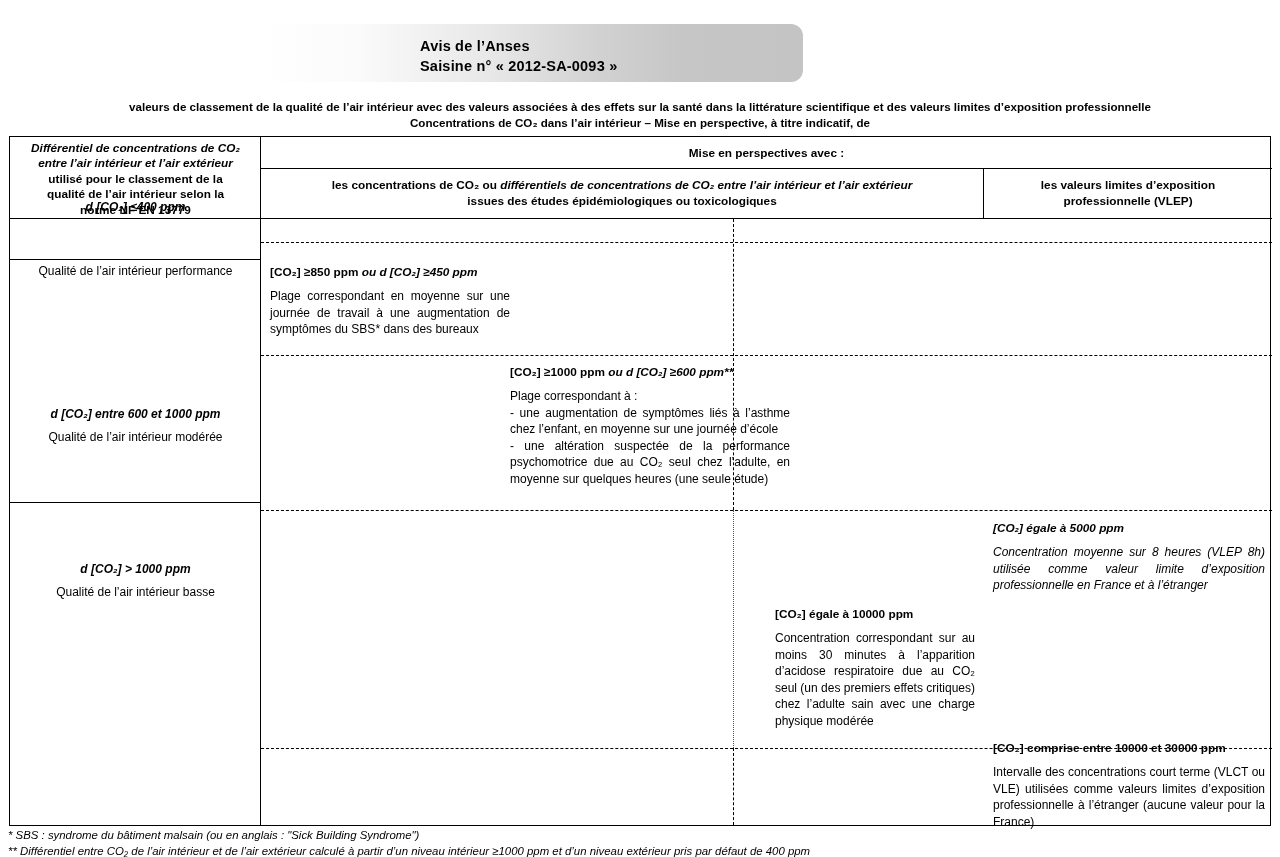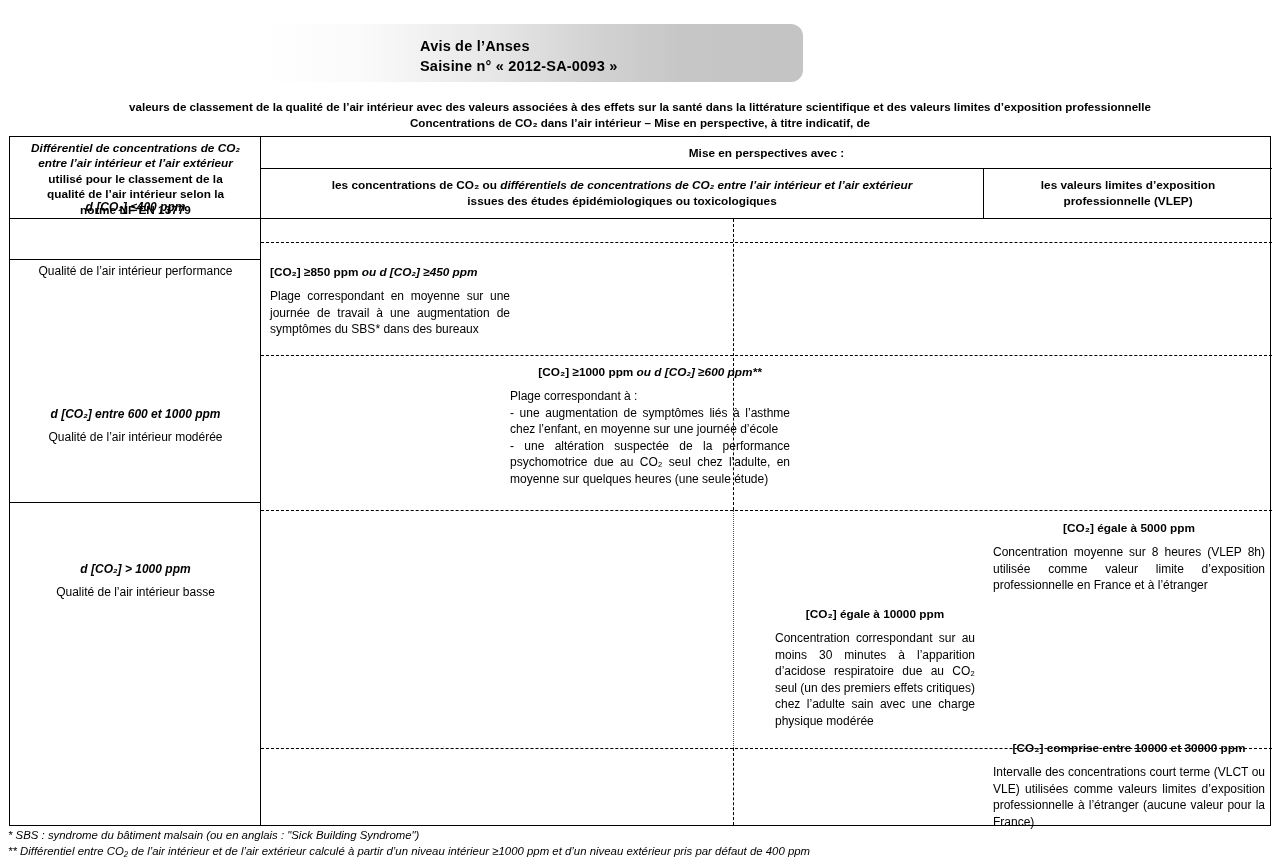--- a/index.html
+++ b/index.html
@@ -129,21 +129,21 @@
   .hsep {
     position: absolute;
     border-top: 1.4px dashed #000;
     height: 0;
   }
 
   
   .blk { position: absolute; box-sizing: border-box; }
   .blk-title {
     font-size: 11.8px; font-weight: bold;
-    text-align: center; margin-bottom: 8px;
+    text-align: left; margin-bottom: 8px;
     line-height: 15px;
   }
   .blk-title.left-al { text-align: left; }
   .blk-body {
     font-size: 12px; line-height: 16.6px;
     text-align: justify;
   }
   i.it { font-style: italic; }
 
   
@@ -230,21 +230,21 @@
     <div class="blk-body" style="white-space:pre-line">Plage correspondant à :
 - une augmentation de symptômes liés à l’asthme chez l’enfant, en moyenne sur une journée d’école
 - une altération suspectée de la performance psychomotrice due au CO₂ seul chez l’adulte, en moyenne sur quelques heures (une seule étude)</div>
   </div>
 
   <div class="blk" style="left:765px; top:470px; width:200px;">
     <div class="blk-title"><span>[CO₂] égale à 10000 ppm</span></div>
     <div class="blk-body">Concentration correspondant sur au moins 30 minutes à l’apparition d’acidose respiratoire due au CO₂ seul (un des premiers effets critiques) chez l’adulte sain avec une charge physique modérée</div>
   </div>
 
-  <div class="blk" style="left:983px; top:384px; width:272px;">
+  <div class="blk" style="left:983px; top:384px; width:272px;font-style:italic;">
     <div class="blk-title">[CO₂] égale à 5000 ppm</div>
     <div class="blk-body">Concentration moyenne sur 8 heures (VLEP 8h) utilisée comme valeur limite d’exposition professionnelle en France et à l’étranger</div>
   </div>
 
   <div class="blk" style="left:983px; top:604px; width:272px;">
     <div class="blk-title">[CO₂] comprise entre 10000 et 30000 ppm</div>
     <div class="blk-body">Intervalle des concentrations court terme (VLCT ou VLE) utilisées comme valeurs limites d’exposition professionnelle à l’étranger (aucune valeur pour la France)</div>
   </div>
 
 </div>

